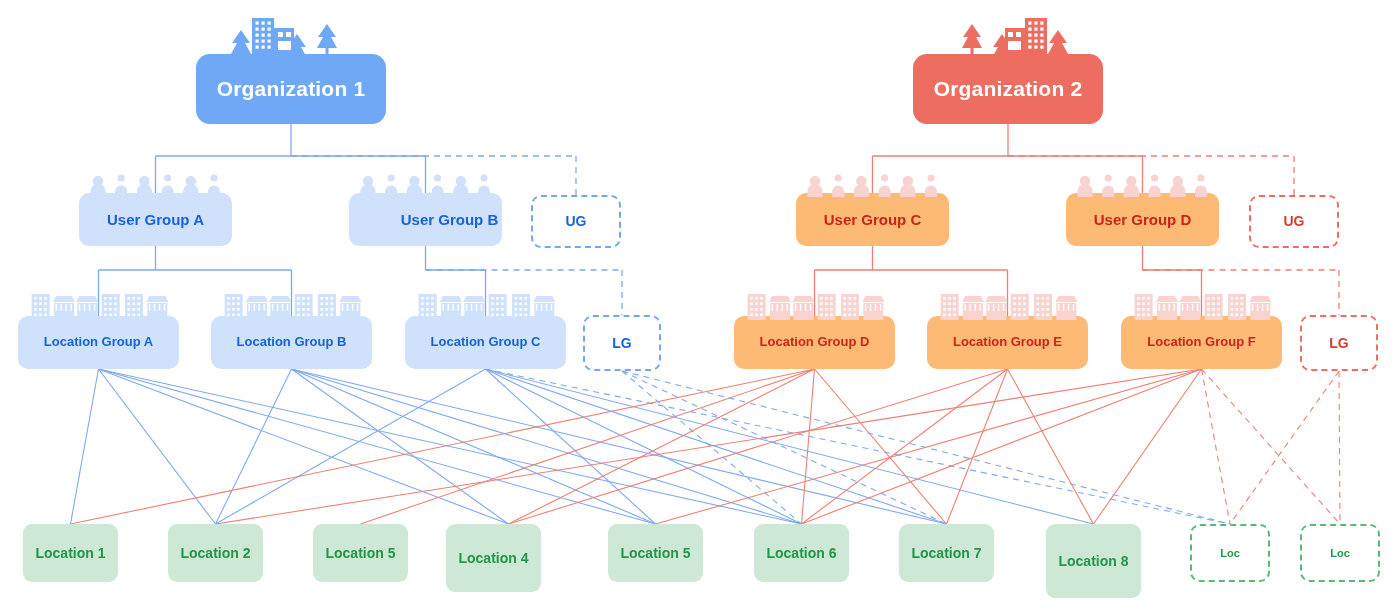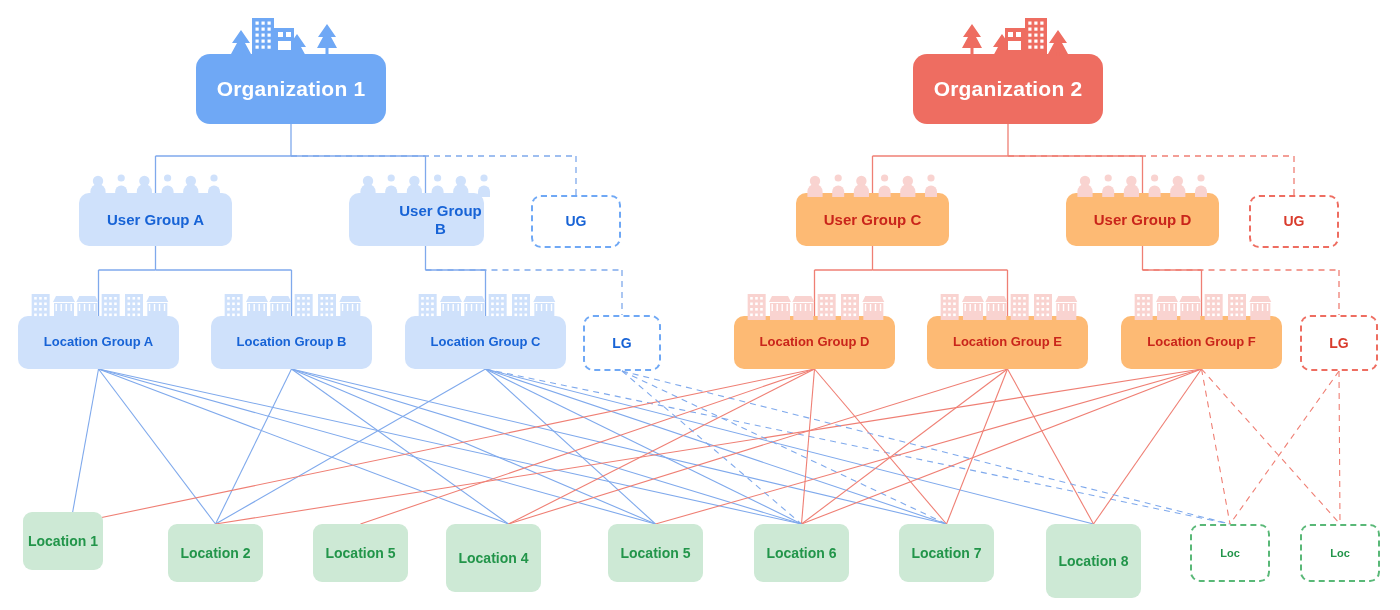--- a/index.html
+++ b/index.html
@@ -195,21 +195,21 @@
             <circle cx="58.4" cy="10" r="5.2"></circle>
             <path d="M50.8,26 v-5.5 a7.6,7.6 0 0 1 15.2,0 V26 Z"></path>
             <circle cx="81.6" cy="7" r="3.6"></circle>
             <path d="M75.6,26 v-5.5 a6,6 0 0 1 12,0 V26 Z"></path>
             <circle cx="104.8" cy="10" r="5.2"></circle>
             <path d="M97.19999999999999,26 v-5.5 a7.6,7.6 0 0 1 15.2,0 V26 Z"></path>
             <circle cx="128" cy="7" r="3.6"></circle>
             <path d="M122,26 v-5.5 a6,6 0 0 1 12,0 V26 Z"></path>
           </g>
         </svg></div>
-      <div class="node grp blue" style="left: 349px; top: 193px; width: 135px; height: 53px; padding-left: 48px;">
+      <div class="node grp blue" style="left: 349px; top: 193px; width: 153px; height: 53px; padding-left: 48px;">
         <span>User Group B</span>
       </div>
       <div class="iconrow" style="left: 355.5px; top: 171px;"><svg width="140" height="26" viewBox="0 0 140 26">
           <g fill="#cfe1fb">
             <circle cx="12" cy="10" r="5.2"></circle>
             <path d="M4.4,26 v-5.5 a7.6,7.6 0 0 1 15.2,0 V26 Z"></path>
             <circle cx="35.2" cy="7" r="3.6"></circle>
             <path d="M29.200000000000003,26 v-5.5 a6,6 0 0 1 12,0 V26 Z"></path>
             <circle cx="58.4" cy="10" r="5.2"></circle>
             <path d="M50.8,26 v-5.5 a7.6,7.6 0 0 1 15.2,0 V26 Z"></path>
@@ -720,21 +720,21 @@
               <rect x="139.83333333333331" y="14" width="1.4" height="7"></rect>
             </g>
           </g>
         </svg></div>
       <div class="node ghost blue" style="left: 583px; top: 315px; width: 78px; height: 56px;">
         <span>LG</span>
       </div>
       <div class="node ghost red" style="left: 1300px; top: 315px; width: 78px; height: 56px;">
         <span>LG</span>
       </div>
-      <div class="node loc" style="left: 23px; top: 512px; width: 80px; height: 58px; text-align: right;">
+      <div class="node loc" style="left: 23px; top: 524px; width: 95px; height: 58px; text-align: right;">
         <span>Location 1</span>
       </div>
       <div class="node loc" style="left: 168px; top: 524px; width: 95px; height: 58px;">
         <span>Location 2</span>
       </div>
       <div class="node loc" style="left: 313px; top: 524px; width: 95px; height: 58px;">
         <span>Location 5</span>
       </div>
       <div class="node loc" style="left: 446px; top: 524px; width: 95px; height: 68px;">
         <span>Location 4</span>

